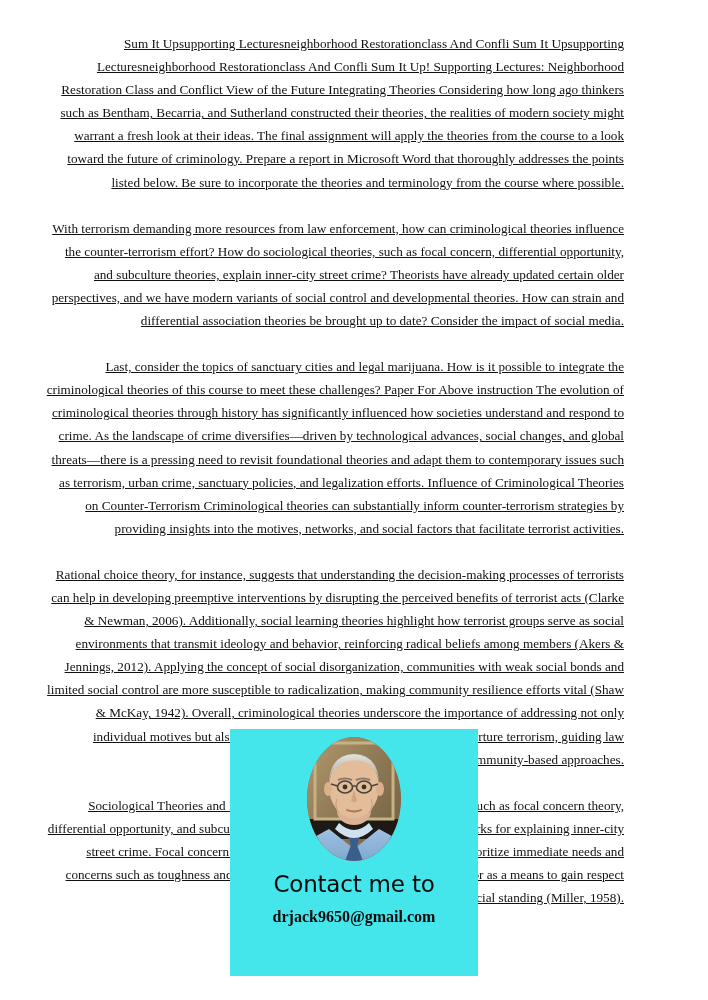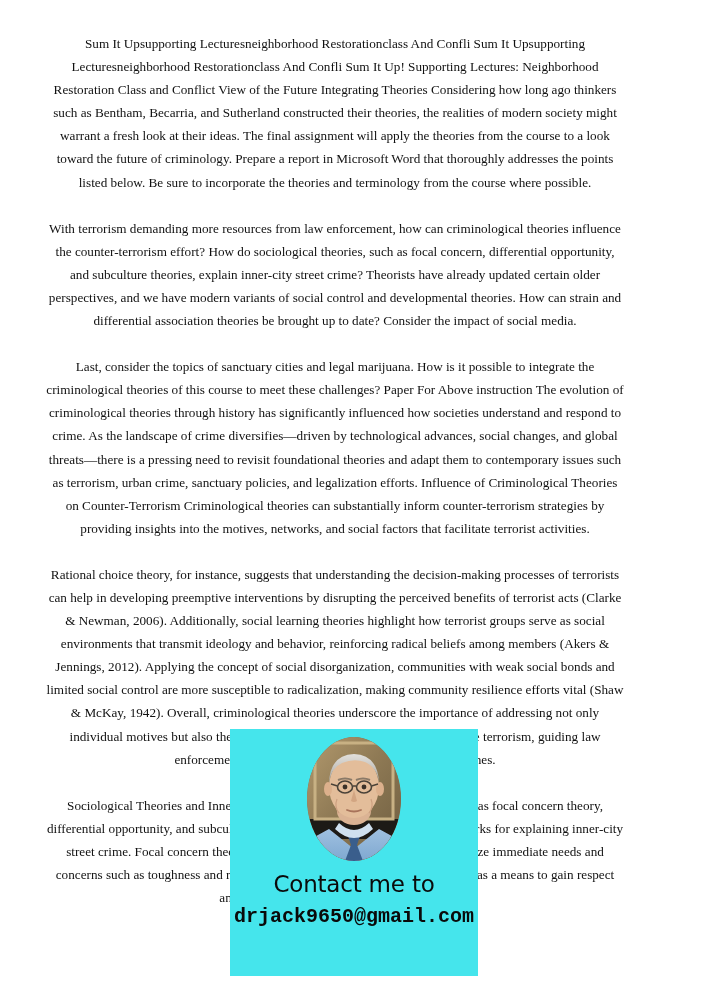--- a/index.html
+++ b/index.html
@@ -20,22 +20,23 @@
     overflow: hidden;
     box-sizing: border-box;
   }
   .doc-body {
     position: absolute;
     left: 46px;
     top: 32px;
     width: 578px;
     font-size: 13.2px;
     line-height: 23.1px;
-    text-align: center;
+    text-align: right;
     color: #111111;
+    text-decoration: underline;
   }
   .para {
     margin: 0 0 23px 0;
     font-size: 13.2px;
     line-height: 23.1px;
     white-space: normal;
   }
   .para.tight {
     margin-bottom: 0;
   }
@@ -75,23 +76,23 @@
   }
   .contact-line {
     font-family: "DejaVu Sans", "Liberation Sans", sans-serif;
     font-weight: normal;
     font-size: 23px;
     line-height: 29px;
     color: #0a0a0a;
     letter-spacing: -0.2px;
   }
   .contact-email {
-    font-family: Liberation Mono, monospace;
+    font-family: Liberation Serif, serif;
     font-weight: bold;
-    font-size: 20px;
+    font-size: 16px;
     line-height: 30px;
     color: #0a0a0a;
     margin-top: 3px;
     text-align: center;
   }
 </style>
 </head>
 <body>
 
 <div class="page">

